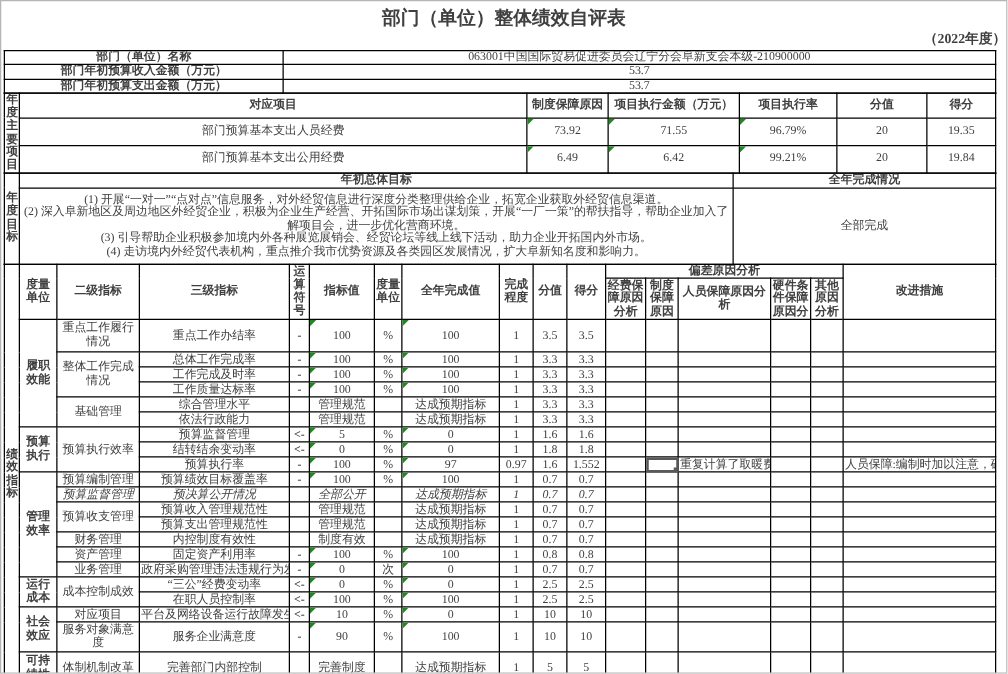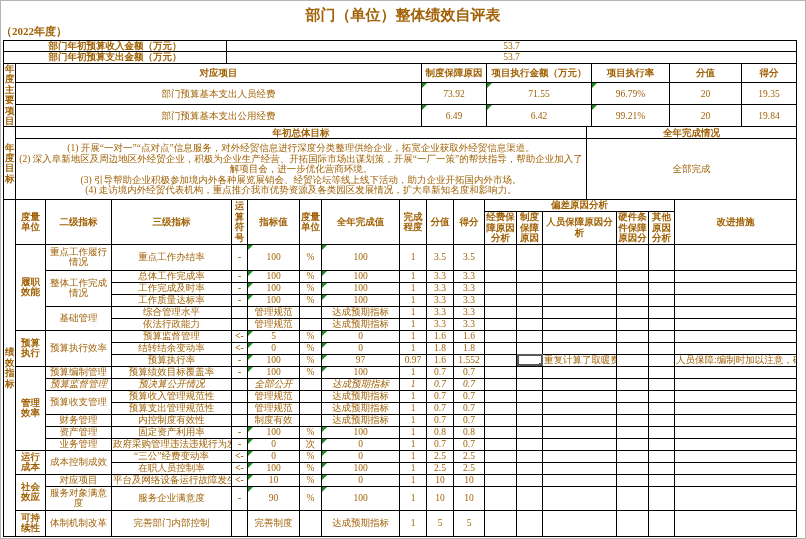--- a/index.html
+++ b/index.html
@@ -1,20 +1,20 @@
 <!DOCTYPE html>
 <html style="--tri: #1e8a1e;"><head>
 <meta charset="utf-8">
 <style>
   html,body{margin:0;padding:0;background:#eee;}
   .page{position:relative;width:806px;height:539px;background:#fff;
         border:1px solid #b5b5b5;box-sizing:border-box;overflow:hidden;
-        font-family:"Liberation Serif","DejaVu Serif",serif;color:#a16207;}
+        font-family:"Liberation Serif","DejaVu Serif",serif;color:#404040;}
   .title{ text-align:center;font-size:15px;font-weight:bold;padding-top:5px;line-height:1.25;}
-  .subtitle{text-align:left;font-size:11px;font-weight:bold;line-height:1.2;margin-bottom:2px;}
+  .subtitle{text-align:right;font-size:11px;font-weight:bold;line-height:1.2;margin-bottom:2px;}
   table.t{border-collapse:collapse;table-layout:fixed;margin-left:2px;width:793px;margin-top:-1px;}
   table.t:first-of-type{margin-top:0;}
   .t td{border:1px solid #000;overflow:hidden;padding:0 1px;text-align:center;
         vertical-align:middle;font-size:9.5px;line-height:1.1;position:relative;
         word-break:break-all;}
   .hd{font-weight:bold;}
   .vlabel{font-weight:bold;font-size:9.5px;word-break:break-all;line-height:1.12;padding:0;margin-top:36px;}
   .vhead{font-weight:bold;font-size:9px;word-break:break-all;line-height:1.12;padding:0 2px;}
   .subhd{font-weight:bold;font-size:8px;line-height:1.18;padding:0;}
   .grouphd{font-weight:bold;font-size:8.5px;line-height:1;height:10px;}
@@ -34,20 +34,24 @@
 
   <div class="title">部门（单位）整体绩效自评表</div>
   <div class="subtitle">（2022年度）</div>
 
   <table class="t">
     <colgroup>
         <col style="width:223px">
         <col style="width:570px">
       </colgroup>
     <tbody id="info-body">
+        <tr style="height: 11px;">
+          <td class="hd">部门（单位）名称</td>
+          <td>063001中国国际贸易促进委员会辽宁分会阜新支会本级-210900000</td>
+        </tr>
         <tr style="height: 11px;">
           <td class="hd">部门年初预算收入金额（万元）</td>
           <td>53.7</td>
         </tr>
         <tr style="height: 11px;">
           <td class="hd">部门年初预算支出金额（万元）</td>
           <td>53.7</td>
         </tr>
       </tbody>
   </table>

